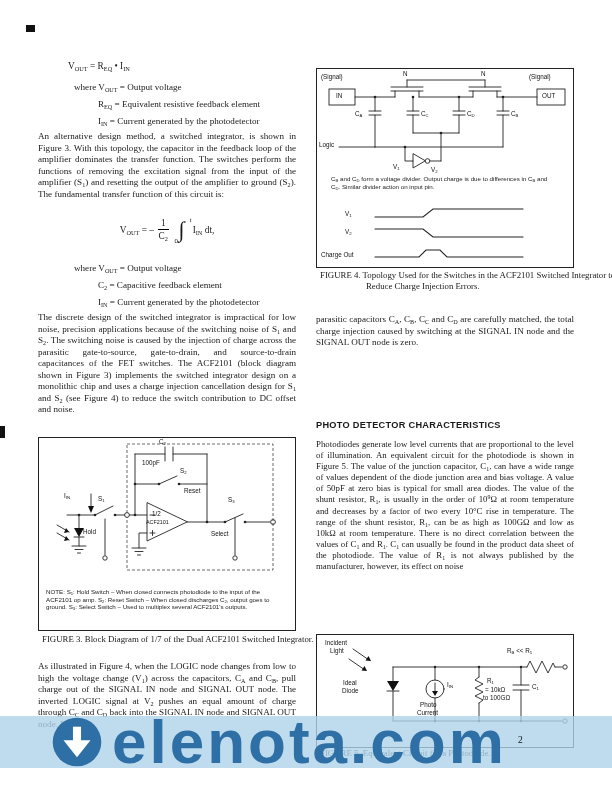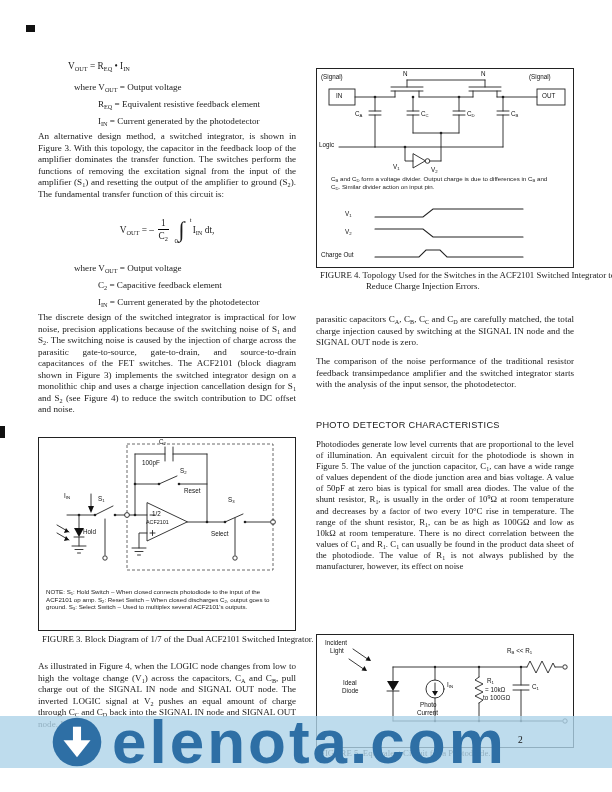--- a/index.html
+++ b/index.html
@@ -19,21 +19,21 @@
   .frac .den{padding-top:1px;}
   .intwrap{position:relative;margin:0 3px 0 1px;padding:0 5px;}
   .intsym{font-size:22px;line-height:20px;}
   .ilim{position:absolute;font-size:6.8px;}
   .iup{top:-4px;right:-2px;}
   .ilo{bottom:-4px;left:1px;}
   .figbox{position:absolute;border:0.9px solid #222;background:#fff;}
   .fl{position:absolute;font-family:"Liberation Sans",sans-serif;font-size:6.3px;line-height:7px;color:#111;white-space:nowrap;}
   .fignote{position:absolute;font-family:"Liberation Sans",sans-serif;font-size:6.2px;line-height:7.6px;color:#222;text-align:left;}
   .figcap{position:absolute;width:252px;font-size:8.8px;line-height:11px;padding-left:46px;text-indent:-46px;}
-  .secheading{position:absolute;font-family:"Liberation Sans",sans-serif;font-weight:normal;font-size:9.2px;letter-spacing:0.3px;}
+  .secheading{position:absolute;font-family:"Liberation Sans",sans-serif;font-weight:bold;font-size:9.2px;letter-spacing:0.3px;}
   svg{display:block;}
   .wire{stroke:#222;stroke-width:0.9;fill:none;stroke-linecap:round;}
   .wire2{stroke:#222;stroke-width:1.1;fill:none;stroke-linecap:round;}
   .dot{fill:#222;stroke:none;}
   .fillblk{fill:#111;stroke:none;}
   .openc{fill:#fff;stroke:#222;stroke-width:0.9;}
   .dash{stroke:#444;stroke-width:0.8;fill:none;stroke-dasharray:3 2;}
   .banner{position:absolute;left:0;top:716px;width:612px;height:52px;background:rgba(174,211,232,0.8);
           display:flex;align-items:center;z-index:5;text-align:right;}
   .banner-text{font-family:"Liberation Sans",sans-serif;font-weight:bold;font-size:62px;line-height:68px;
@@ -266,21 +266,20 @@
     <span class="fl" style="left:76px;top:94px;">V<sub>1</sub></span>
     <span class="fl" style="left:114px;top:97px;">V<sub>2</sub></span>
     <div class="fignote" style="left:14px;top:106px;width:225px;">C<sub>B</sub> and C<sub>D</sub> form a voltage divider. Output charge is due to differences in C<sub>B</sub> and C<sub>D</sub>. Similar divider action on input pin.</div>
     <span class="fl" style="left:28px;top:141px;">V<sub>1</sub></span>
     <span class="fl" style="left:28px;top:159px;">V<sub>2</sub></span>
     <span class="fl" style="left:4px;top:182px;">Charge Out</span>
   </div>
   <div class="figcap" style="left:320px;top:270px;">FIGURE 4. Topology Used for the Switches in the ACF2101 Switched Integrator to Reduce Charge Injection Errors.</div>
 
   <div class="para" style="left:316px;top:314px;">parasitic capacitors C<sub>A</sub>, C<sub>B</sub>, C<sub>C</sub> and C<sub>D</sub> are carefully matched, the total charge injection caused by switching at the SIGNAL IN node and the SIGNAL OUT node is zero.</div>
-  <div class="para" style="left:316px;top:356px;">The comparison of the noise performance of the traditional resistor feedback transimpedance amplifier and the switched integrator starts with the analysis of the input sensor, the photodetector.</div>
 
   <div class="secheading" style="left:316px;top:420px;">PHOTO DETECTOR CHARACTERISTICS</div>
 
   <div class="para para6" style="left:316px;top:439px;">Photodiodes generate low level currents that are proportional to the level of illumination. An equivalent circuit for the photodiode is shown in Figure 5. The value of the junction capacitor, C<sub>1</sub>, can have a wide range of values dependent of the diode junction area and bias voltage. A value of 50pF at zero bias is typical for small area diodes. The value of the shunt resistor, R<sub>1</sub>, is usually in the order of 10<sup>9</sup>Ω at room temperature and decreases by a factor of two every 10°C rise in temperature. The range of the shunt resistor, R<sub>1</sub>, can be as high as 100GΩ and low as 10kΩ at room temperature. There is no direct correlation between the values of C<sub>1</sub> and R<sub>1</sub>. C<sub>1</sub> can usually be found in the product data sheet of the photodiode. The value of R<sub>1</sub> is not always published by the manufacturer, however, its effect on noise</div>
 
   <div class="figbox" style="left:316px;top:634px;width:256px;height:112px;">
     <svg width="254" height="110" viewBox="0 0 254 110">
       <path class="wire" d="M76 32 H204"></path>
       <path class="wire" d="M76 86 H245"></path>
       <g>

